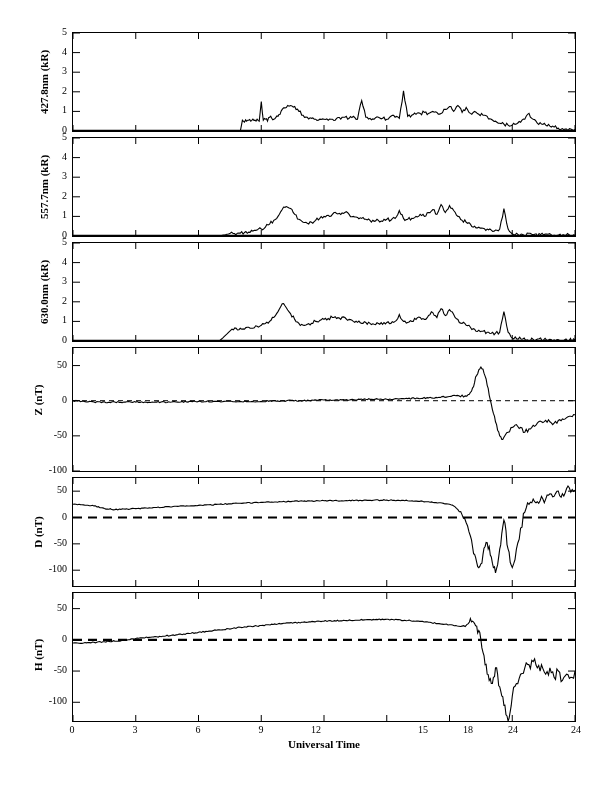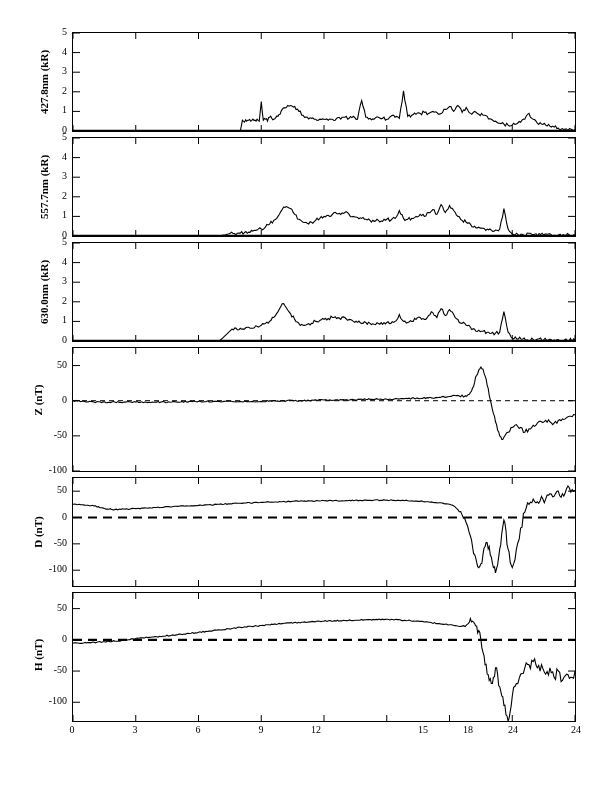--- a/index.html
+++ b/index.html
@@ -304,20 +304,21 @@
         <line y1="122" y2="128" x1="376.5" x2="376.5" stroke="#000" stroke-width="1"></line>
         <line y1="0" y2="6" x1="439.25" x2="439.25" stroke="#000" stroke-width="1"></line>
         <line y1="122" y2="128" x1="439.25" x2="439.25" stroke="#000" stroke-width="1"></line>
         <line y1="0" y2="6" x1="502" x2="502" stroke="#000" stroke-width="1"></line>
         <line y1="122" y2="128" x1="502" x2="502" stroke="#000" stroke-width="1"></line>
         <polyline points="0.0,50.0 1.5,49.8 3.0,49.9 4.5,50.0 6.0,50.2 7.5,50.4 9.0,50.4 10.5,50.0 12.0,49.5 13.4,49.9 14.9,49.5 16.4,49.6 17.9,49.9 19.4,49.0 20.9,49.3 22.4,49.8 23.9,49.2 25.4,48.8 26.9,48.6 28.4,49.4 29.9,48.8 31.4,48.7 32.9,49.1 34.4,48.0 35.9,48.4 37.4,48.7 38.8,48.6 40.3,47.7 41.8,48.1 43.3,48.2 44.8,48.3 46.3,48.1 47.8,47.9 49.3,46.7 50.8,46.5 52.3,46.8 53.8,47.1 55.3,46.8 56.8,46.6 58.3,45.9 59.8,45.7 61.3,46.2 62.8,45.6 64.2,45.1 65.7,45.3 67.2,44.8 68.7,44.9 70.2,44.7 71.7,45.0 73.2,44.1 74.7,44.6 76.2,44.4 77.7,44.2 79.2,44.0 80.7,43.9 82.2,43.5 83.7,43.7 85.2,44.1 86.7,43.3 88.1,43.7 89.6,43.3 91.1,43.2 92.6,43.0 94.1,42.2 95.6,43.1 97.1,42.7 98.6,42.3 100.1,41.9 101.6,42.5 103.1,41.9 104.6,41.8 106.1,41.1 107.6,41.1 109.1,41.7 110.6,41.0 112.1,41.4 113.5,40.5 115.0,40.2 116.5,40.5 118.0,40.2 119.5,39.5 121.0,40.3 122.5,39.9 124.0,40.0 125.5,39.3 127.0,38.8 128.5,39.4 130.0,38.4 131.5,39.1 133.0,38.4 134.5,38.5 136.0,38.1 137.5,38.0 138.9,38.1 140.4,37.4 141.9,36.9 143.4,37.3 144.9,36.9 146.4,36.8 147.9,37.0 149.4,36.9 150.9,36.8 152.4,36.6 153.9,35.6 155.4,35.7 156.9,36.1 158.4,35.7 159.9,35.3 161.4,34.8 162.9,35.4 164.3,34.6 165.8,34.1 167.3,34.3 168.8,34.6 170.3,34.3 171.8,33.8 173.3,34.2 174.8,33.4 176.3,33.3 177.8,33.2 179.3,33.7 180.8,33.4 182.3,32.5 183.8,33.0 185.3,33.3 186.8,32.5 188.3,32.5 189.7,32.4 191.2,32.6 192.7,31.7 194.2,31.8 195.7,31.7 197.2,32.0 198.7,31.1 200.2,31.5 201.7,30.9 203.2,31.5 204.7,31.0 206.2,30.4 207.7,30.9 209.2,30.6 210.7,30.3 212.2,30.2 213.6,29.9 215.1,29.8 216.6,29.9 218.1,29.6 219.6,30.2 221.1,29.6 222.6,29.3 224.1,30.2 225.6,29.3 227.1,29.9 228.6,29.2 230.1,29.3 231.6,28.9 233.1,29.4 234.6,29.3 236.1,28.9 237.6,28.9 239.0,28.4 240.5,28.6 242.0,28.9 243.5,28.2 245.0,28.1 246.5,28.3 248.0,28.6 249.5,28.2 251.0,28.1 252.5,27.6 254.0,28.4 255.5,27.8 257.0,27.5 258.5,28.1 260.0,28.3 261.5,27.7 263.0,28.1 264.4,27.2 265.9,28.1 267.4,27.7 268.9,27.9 270.4,27.2 271.9,27.5 273.4,27.6 274.9,27.8 276.4,26.9 277.9,27.5 279.4,27.6 280.9,27.5 282.4,27.2 283.9,27.2 285.4,27.2 286.9,27.2 288.4,26.4 289.8,27.1 291.3,26.9 292.8,26.8 294.3,26.6 295.8,26.6 297.3,26.6 298.8,27.1 300.3,26.4 301.8,26.7 303.3,26.4 304.8,26.6 306.3,26.0 307.8,26.8 309.3,26.2 310.8,26.6 312.3,26.4 313.8,26.2 315.2,26.3 316.7,26.9 318.2,26.4 319.7,26.5 321.2,27.0 322.7,26.3 324.2,26.6 325.7,26.5 327.2,26.8 328.7,27.6 330.2,27.6 331.7,27.3 333.2,27.8 334.7,27.5 336.2,27.1 337.7,27.7 339.1,28.2 340.6,28.1 342.1,28.2 343.6,28.1 345.1,28.0 346.6,28.4 348.1,28.3 349.6,28.4 351.1,29.0 352.6,28.9 354.1,28.8 355.6,29.3 357.1,29.3 358.6,29.8 360.1,30.4 361.6,29.6 363.1,30.6 364.5,30.5 366.0,30.6 367.5,30.9 369.0,31.1 370.5,31.4 372.0,31.3 373.5,31.1 375.0,32.0 376.5,31.8 378.1,31.8 379.6,32.0 381.2,32.7 382.8,32.5 384.3,33.0 385.9,33.2 387.5,33.5 389.1,33.1 390.6,32.7 392.2,33.6 393.8,31.6 395.3,30.6 396.4,29.0 397.4,25.6 398.5,28.9 399.5,28.1 400.6,29.0 401.6,30.6 402.6,32.7 403.7,33.1 404.7,40.0 405.8,37.5 406.8,39.5 407.9,46.8 408.9,54.9 410.0,59.3 411.0,62.5 412.1,71.8 413.1,71.4 414.2,81.2 415.2,81.6 416.2,87.4 417.3,85.7 418.3,90.5 419.4,90.5 420.4,84.3 421.5,83.7 422.5,74.9 423.6,74.9 424.6,81.2 425.7,92.8 426.7,93.7 427.7,97.9 428.8,103.0 429.8,103.8 430.9,112.4 431.9,112.2 433.0,121.8 434.0,122.9 435.1,128.0 436.1,125.1 437.2,118.6 438.2,112.7 439.3,103.0 440.6,94.4 442.0,93.3 443.4,90.5 444.8,90.7 446.2,85.3 447.6,81.2 449.0,80.5 450.4,80.2 451.8,74.9 453.2,69.8 454.6,71.4 456.0,71.8 457.4,75.7 458.8,67.4 460.2,68.7 461.6,65.9 463.0,72.1 464.3,74.9 465.7,72.4 467.1,78.2 468.5,71.8 469.9,75.6 471.3,79.0 472.7,81.2 474.1,78.6 475.5,82.0 476.9,74.9 478.3,79.7 479.7,78.8 481.1,84.3 482.5,86.4 483.9,76.0 485.3,78.0 486.7,79.3 488.1,88.7 489.4,87.4 490.8,84.5 492.2,82.8 493.6,81.2 495.0,81.7 496.4,85.4 497.8,84.3 499.2,84.5 500.6,85.2 502.0,78.0" fill="none" stroke="#000" stroke-width="1.1"></polyline>
       </svg>
     </div>
   <div class="ylabel" style="left:32px; top:695px; width:80px;">H (nT)</div>
 
+  <div class="xlabel" style="top:738px;">Universal Time</div>
 
   <div id="ticklayer">
       <div class="ytick" style="left: 33px; top: 124px;">0</div>
       <div class="ytick" style="left: 33px; top: 104.4px;">1</div>
       <div class="ytick" style="left: 33px; top: 84.8px;">2</div>
       <div class="ytick" style="left: 33px; top: 65.2px;">3</div>
       <div class="ytick" style="left: 33px; top: 45.6px;">4</div>
       <div class="ytick" style="left: 33px; top: 26px;">5</div>
       <div class="ytick" style="left: 33px; top: 229px;">0</div>
       <div class="ytick" style="left: 33px; top: 209.4px;">1</div>

